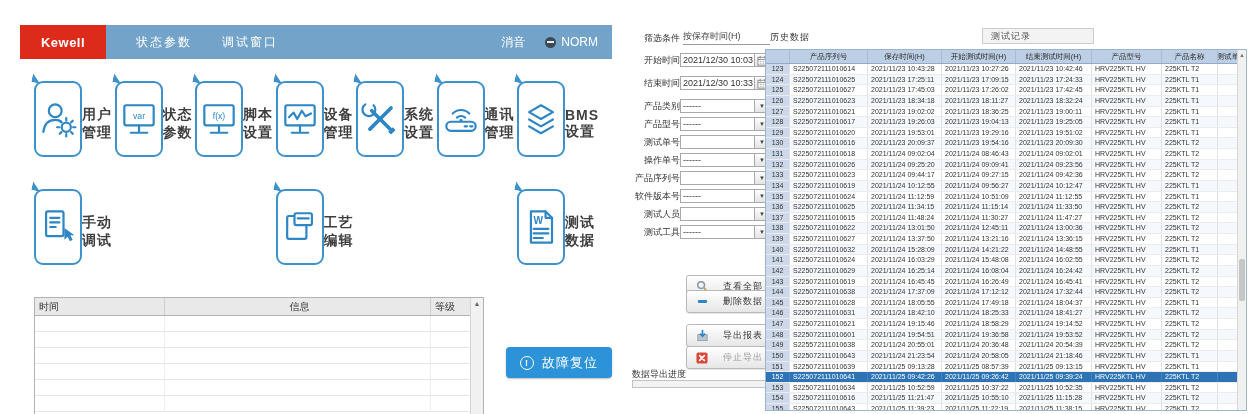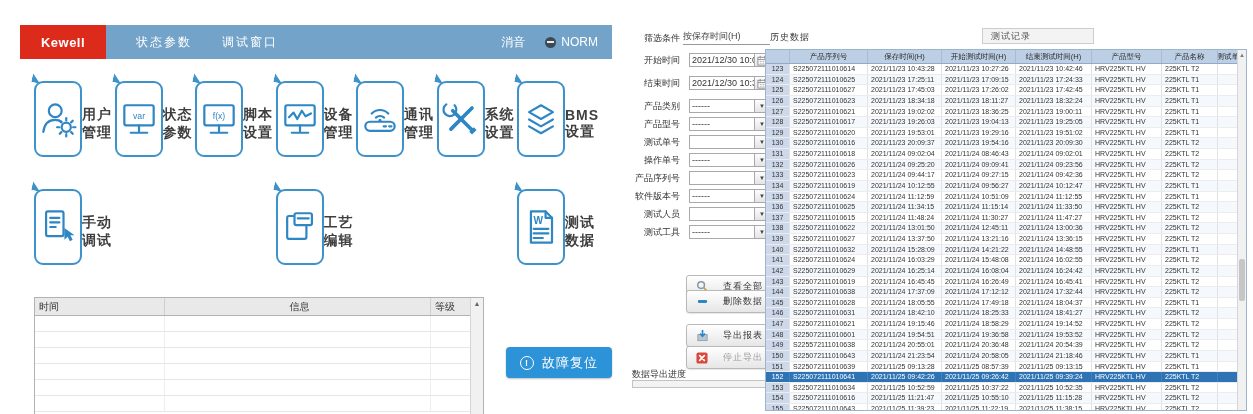--- a/index.html
+++ b/index.html
@@ -49,21 +49,21 @@
           border-top:3.5px solid transparent;border-bottom:3.5px solid transparent;}
   .alert-icon{width:14px;height:14px;border-radius:50%;border:1.5px solid #fff;box-sizing:border-box;
           color:#fff;font-size:9px;font-weight:bold;display:flex;align-items:center;justify-content:center;}
 
   
   #right-panel{position:absolute;left:630px;top:28px;width:623px;height:386px;font-size:9px;color:#333;}
   .f-mode{position:absolute;left:4px;top:2px;width:136px;display:flex;align-items:flex-end;}
   .f-mode-label{width:46px;text-align:right;margin-right:3px;}
   .f-mode-value{flex:1;border-bottom:1px solid #999;padding-bottom:1px;color:#444;}
   .f-row{position:absolute;left:4px;width:136px;height:16px;display:flex;align-items:center;}
-  .f-label{width:46px;text-align:right;margin-right:9px;white-space:nowrap;font-size:9px;color:#333;}
+  .f-label{width:46px;text-align:right;margin-right:0;white-space:nowrap;font-size:9px;color:#333;}
   .f-box{flex:1;height:14px;border:1px solid #a9a9a9;border-right:none;background:#fff;
          display:flex;align-items:center;padding:0 2px;box-sizing:border-box;white-space:nowrap;overflow:hidden;}
   .f-btn{width:16px;height:14px;border:1px solid #a9a9a9;background:linear-gradient(#fdfdfd,#e4e4e4);
          display:flex;align-items:center;justify-content:center;font-size:6px;color:#444;box-sizing:border-box;cursor:default;}
 
   .action-btn{position:absolute;left:56px;width:100px;height:21px;border:1px solid #b9b9b9;border-radius:3px;
          background:linear-gradient(#ffffff,#e6e6e6);display:flex;align-items:center;
          font-size:9px;color:#333;box-shadow:0 1px 1px rgba(0,0,0,.1);cursor:default;}
   .action-btn .a-icon{width:14px;height:12px;margin-left:8px;display:flex;align-items:center;justify-content:center;}
   .action-btn .a-label{flex:1;text-align:center;margin-right:10px;letter-spacing:1px;}
@@ -162,43 +162,43 @@
                 <path d="M24 31v6M15 39h18"></path>
               </g>
               <path fill="none" stroke="#2e86c5" stroke-width="2.4" stroke-linecap="round" stroke-linejoin="round" d="M12 22l5-5 4 7 5-9 4 6 6-3"></path>
             </svg>
           </div>
           <div class="launch-label">设备管理</div>
         </div>
         <div class="launch-item">
           <div class="card">
             <svg width="44" height="44" viewBox="0 0 48 48">
+              <g stroke="#2e86c5" stroke-width="4" stroke-linecap="round">
+                <path d="M15 15L36 36"></path>
+                <path d="M36 12L13 35"></path>
+              </g>
+              <path fill="none" stroke="#2e86c5" stroke-width="2.4" stroke-linecap="round" stroke-linejoin="round" d="M8 8a7 7 0 1 0 9 1"></path>
+              <path d="M33 38l5-5 3 3-5 5z" fill="#2e86c5"></path>
+            </svg>
+          </div>
+          <div class="launch-label">系统设置</div>
+        </div>
+        <div class="launch-item">
+          <div class="card">
+            <svg width="44" height="44" viewBox="0 0 48 48">
               <g fill="none" stroke="#2e86c5" stroke-width="2.4" stroke-linecap="round" stroke-linejoin="round">
                 <path d="M15 18a12.5 12.5 0 0 1 18 0"></path>
                 <path d="M19.5 22.5a7 7 0 0 1 9 0"></path>
                 <rect x="8" y="27" width="32" height="10" rx="5"></rect>
                 <path d="M28 32h2.5M34 32h2.5"></path>
               </g>
               <circle cx="24" cy="25.5" r="1.7" fill="#2e86c5"></circle>
             </svg>
           </div>
           <div class="launch-label">通讯管理</div>
-        </div>
-        <div class="launch-item">
-          <div class="card">
-            <svg width="44" height="44" viewBox="0 0 48 48">
-              <g stroke="#2e86c5" stroke-width="4" stroke-linecap="round">
-                <path d="M15 15L36 36"></path>
-                <path d="M36 12L13 35"></path>
-              </g>
-              <path fill="none" stroke="#2e86c5" stroke-width="2.4" stroke-linecap="round" stroke-linejoin="round" d="M8 8a7 7 0 1 0 9 1"></path>
-              <path d="M33 38l5-5 3 3-5 5z" fill="#2e86c5"></path>
-            </svg>
-          </div>
-          <div class="launch-label">系统设置</div>
         </div>
         <div class="launch-item">
           <div class="card">
             <svg width="44" height="44" viewBox="0 0 48 48">
               <g fill="none" stroke="#2e86c5" stroke-width="2.4" stroke-linecap="round" stroke-linejoin="round">
                 <path d="M24 9l13 7.5L24 24 11 16.5z"></path>
                 <path d="M11 24.5l13 7.5 13-7.5"></path>
                 <path d="M11 32l13 7.5L37 32"></path>
               </g>
             </svg>

